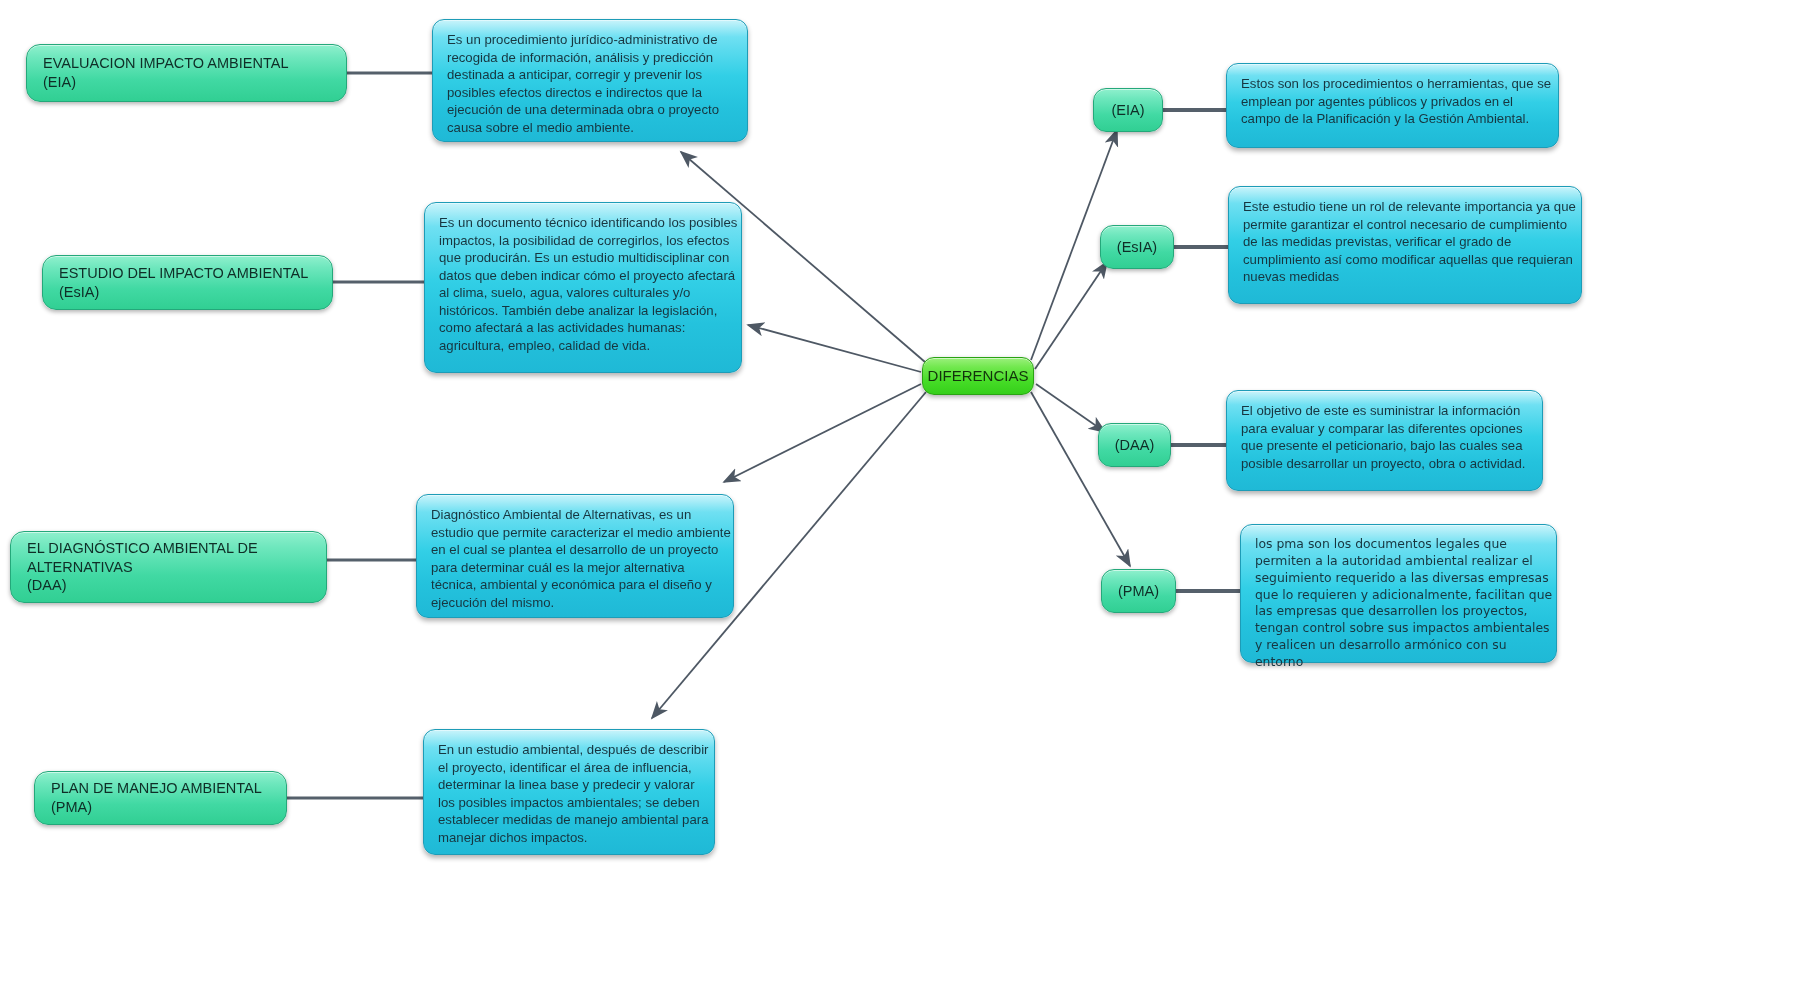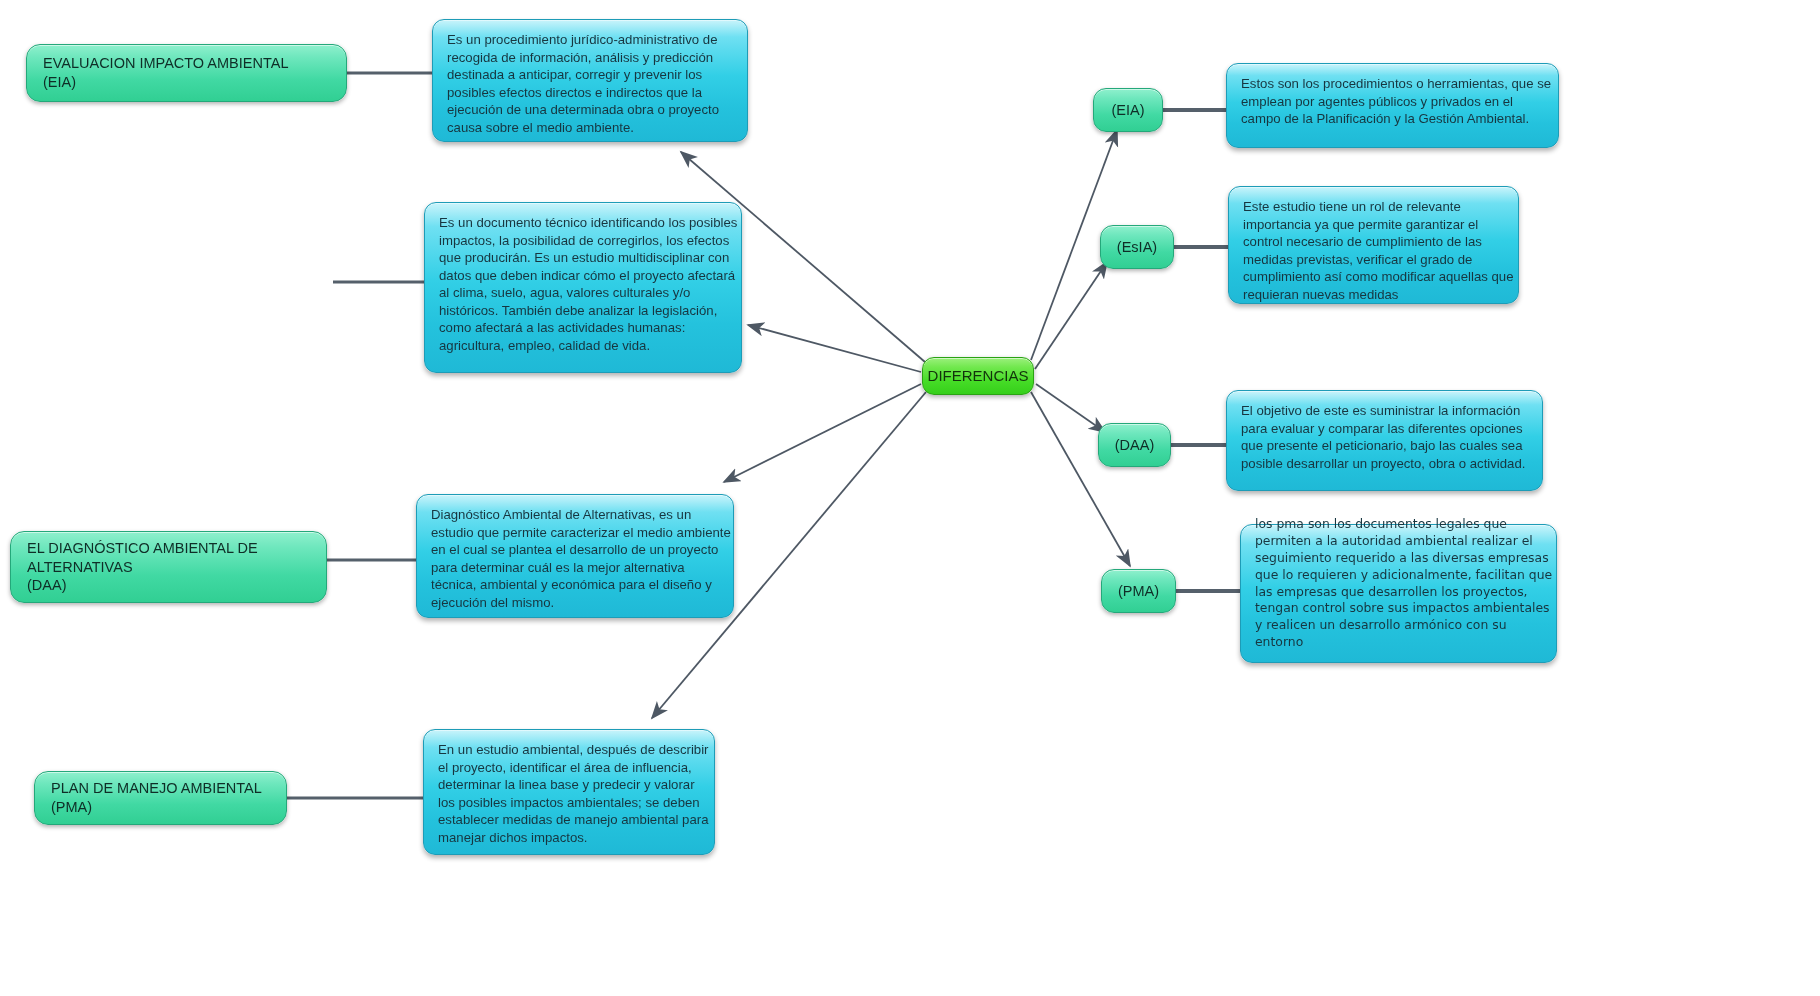--- a/index.html
+++ b/index.html
@@ -60,21 +60,20 @@
     font-size:13.2px;
     align-items:flex-start;
     padding:11px 2px 11px 14px;
     border-radius:12px;
     line-height:1.33;
   }
   .cyan.alt{
     font-family:"DejaVu Sans",sans-serif;
     font-size:12.4px;
     line-height:1.36;
-    align-items:flex-end;
   }
   .cyan .txt{display:block;width:100%;}
 </style>
 </head>
 <body>
 
 <div id="canvas">
 
   <svg class="links" viewBox="0 0 1820 996">
     <defs>
@@ -106,20 +105,23 @@
 
   <div class="node center" style="left:922px;top:357px;width:112px;height:38px;">
     <span>DIFERENCIAS</span>
   </div>
 
   <div class="node green" style="left:26px;top:44px;width:321px;height:58px;">
     <span>EVALUACION IMPACTO AMBIENTAL
 (EIA)</span>
   </div>
 
+  <div class="node green" style="left:42px;top:255px;width:291px;height:55px;">
+    <span>ESTUDIO DEL IMPACTO AMBIENTAL (EsIA)</span>
+  </div>
 
   <div class="node green" style="left:10px;top:531px;width:317px;height:72px;">
     <span>EL DIAGNÓSTICO AMBIENTAL DE ALTERNATIVAS
 (DAA)</span>
   </div>
 
   <div class="node green" style="left:34px;top:771px;width:253px;height:54px;">
     <span>PLAN DE MANEJO AMBIENTAL (PMA)</span>
   </div>
 
@@ -152,21 +154,21 @@
   </div>
 
   <div class="node green small" style="left:1101px;top:569px;width:75px;height:44px;">
     <span>(PMA)</span>
   </div>
 
   <div class="node cyan" style="left:1226px;top:63px;width:333px;height:85px;">
     <span class="txt"> Estos son los procedimientos o herramientas, que se emplean por agentes públicos y privados en el campo de la Planificación y la Gestión Ambiental.</span>
   </div>
 
-  <div class="node cyan" style="left:1228px;top:186px;width:291px;height:118px;">
+  <div class="node cyan" style="left:1228px;top:186px;width:354px;height:118px;">
     <span class="txt"> Este estudio tiene un rol de relevante importancia ya que permite garantizar el control necesario de cumplimiento de las medidas previstas, verificar el grado de cumplimiento así como modificar aquellas que requieran nuevas medidas</span>
   </div>
 
   <div class="node cyan" style="left:1226px;top:390px;width:317px;height:101px;">
     <span class="txt">El objetivo de este es suministrar la información para evaluar y comparar las diferentes opciones que presente el peticionario, bajo las cuales sea posible desarrollar un proyecto, obra o actividad.</span>
   </div>
 
   <div class="node cyan alt" style="left:1240px;top:524px;width:317px;height:139px;">
     <span class="txt">los pma son los documentos legales que permiten a la autoridad ambiental realizar el seguimiento requerido a las diversas  empresas  que lo requieren y adicionalmente, facilitan que las empresas que desarrollen los proyectos, tengan control sobre sus impactos ambientales y realicen un desarrollo armónico con su entorno</span>
   </div>

